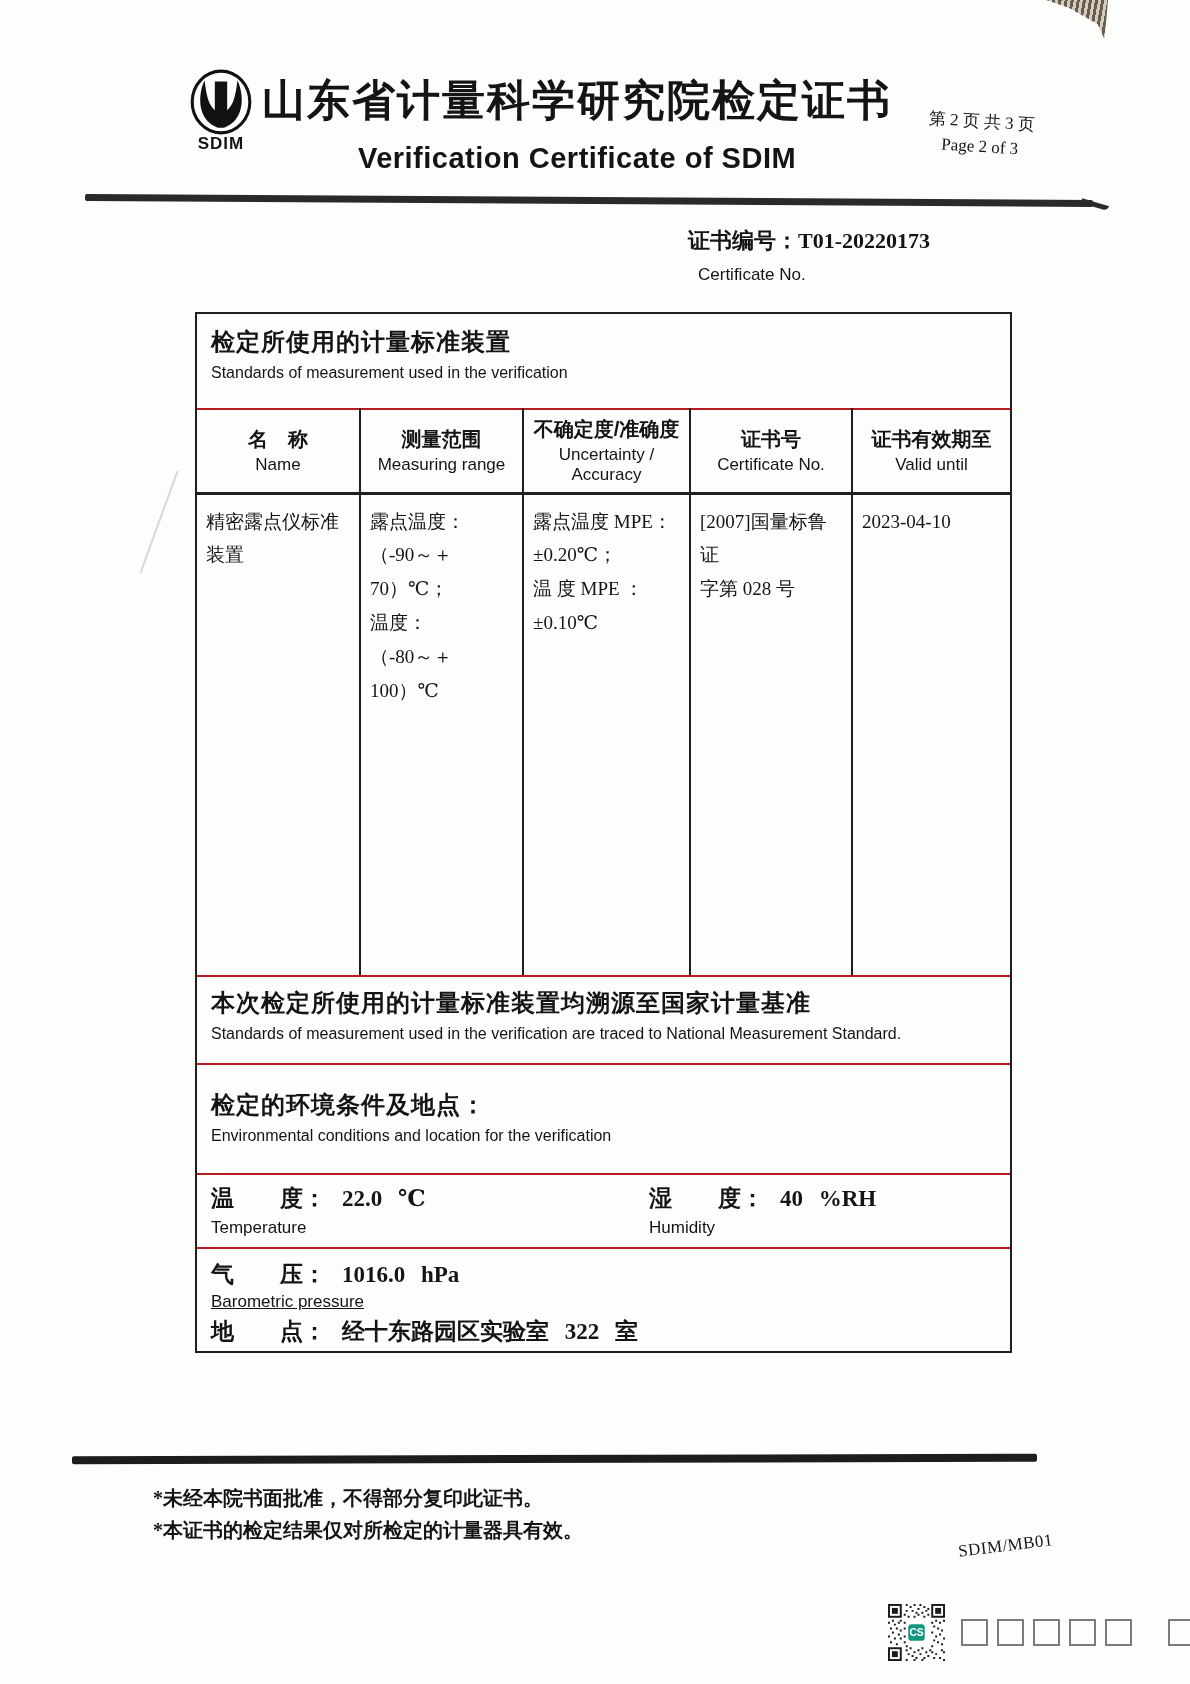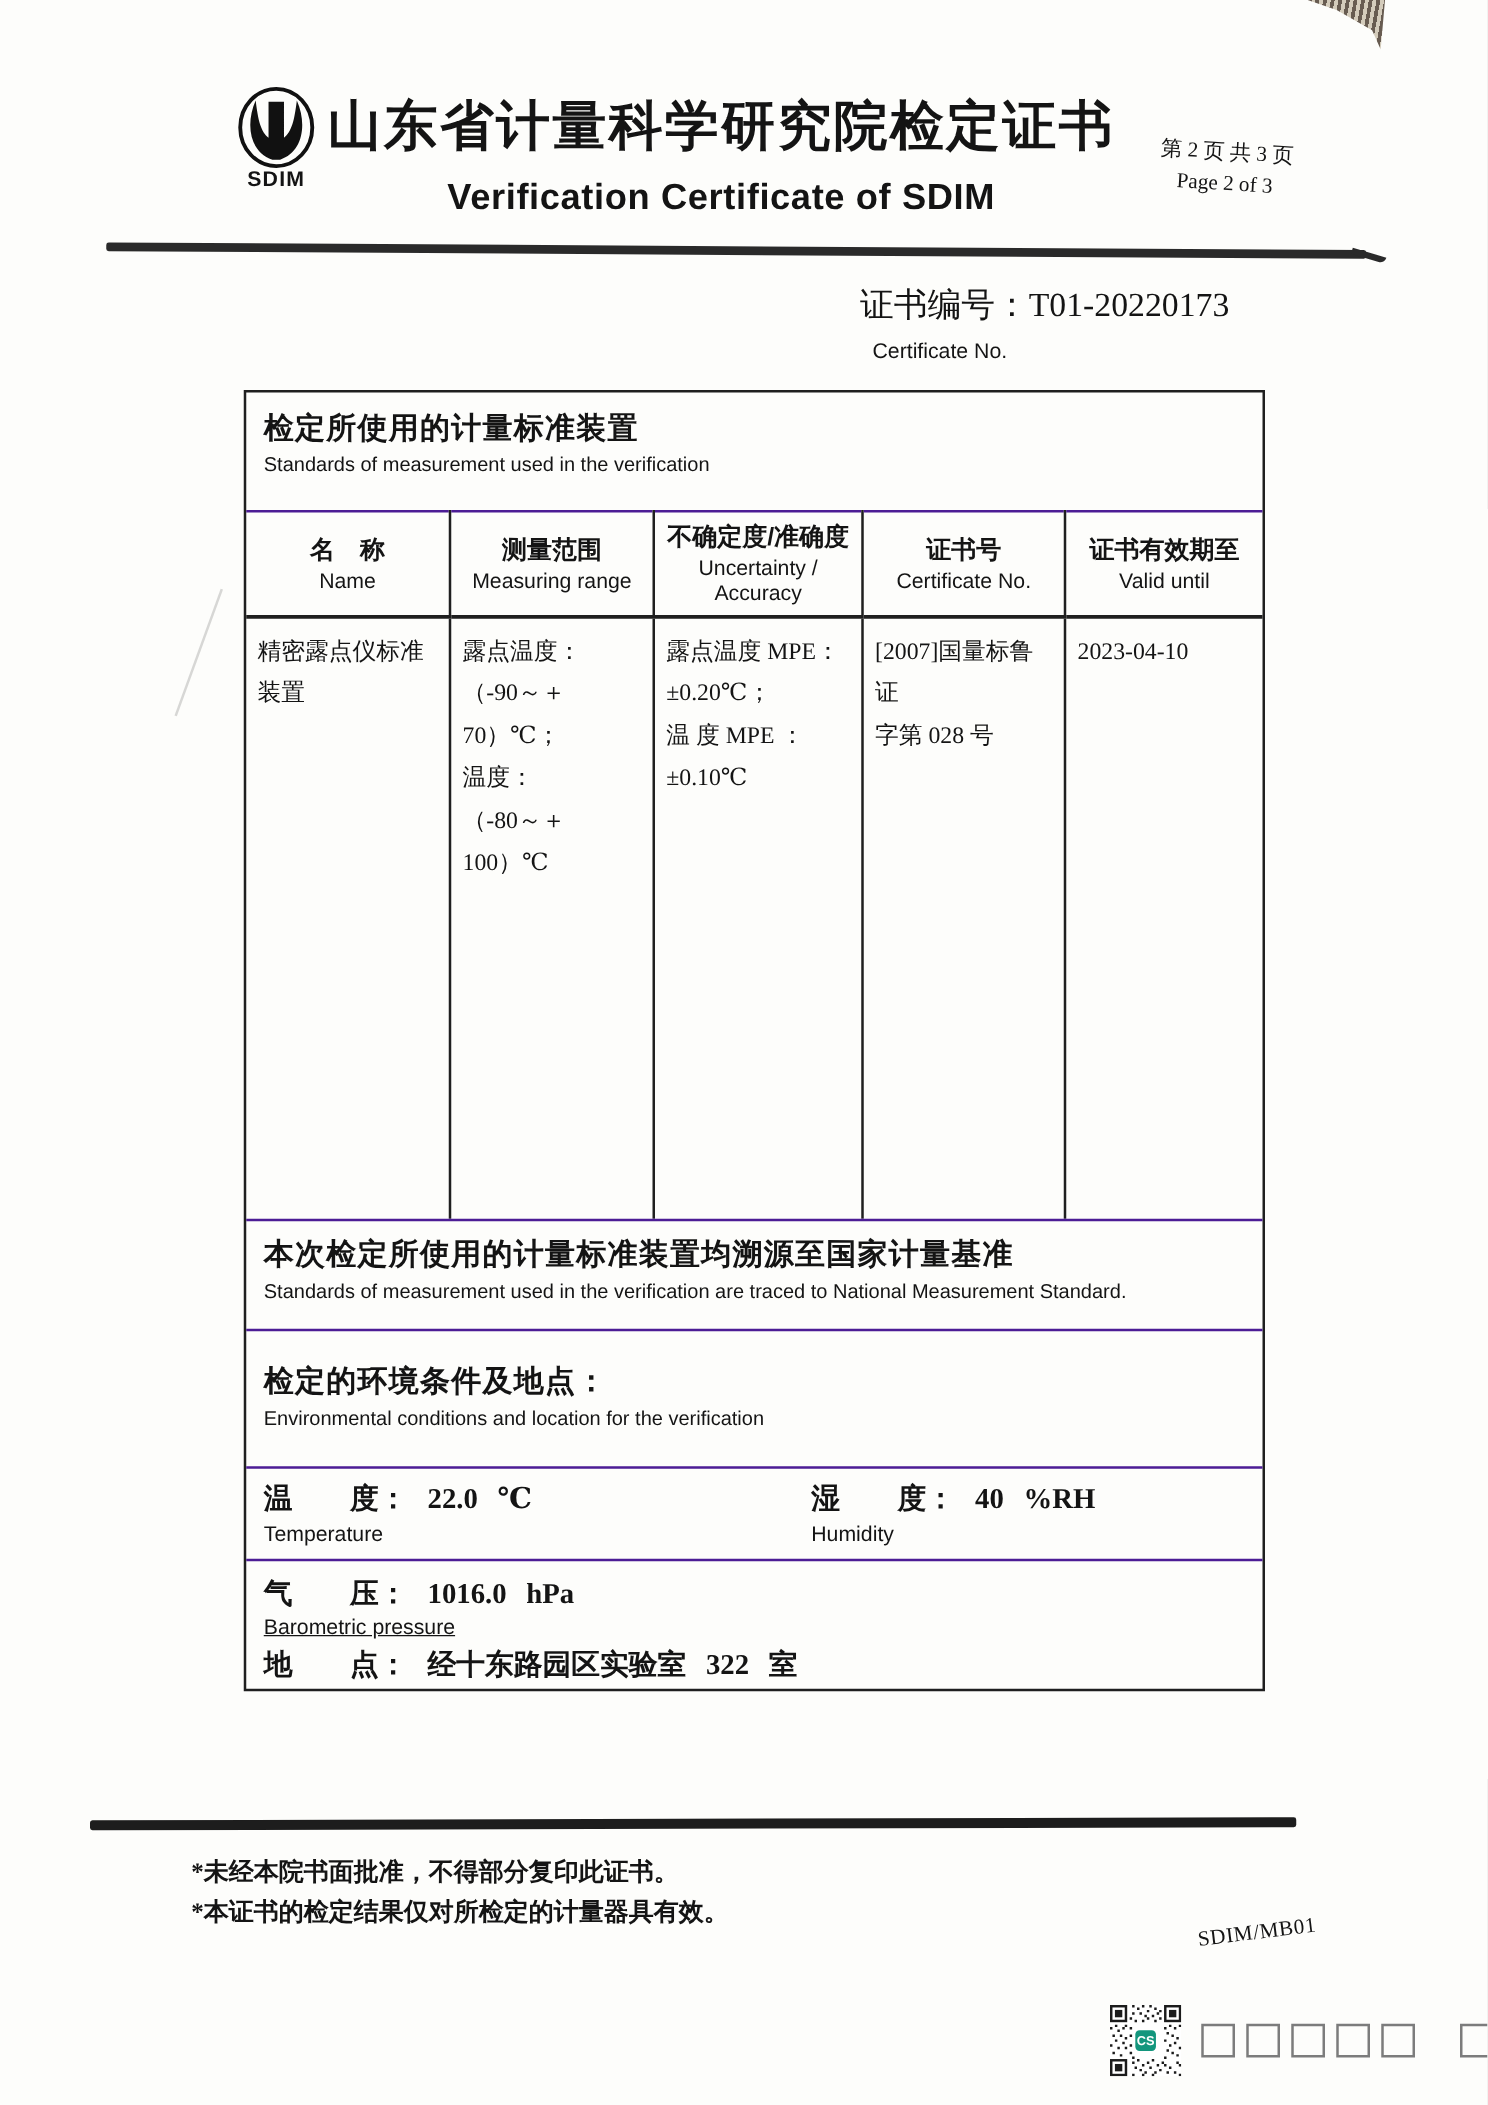--- a/index.html
+++ b/index.html
@@ -29,25 +29,25 @@
   .logo-text{font-family:"Liberation Sans","DejaVu Sans",sans-serif;font-weight:700;font-size:17px;letter-spacing:1px;margin-top:-4px;}
   .titles{position:absolute;left:262px;top:72px;width:630px;text-align:center;font-family:"Liberation Sans","DejaVu Sans",sans-serif;}
   .title-cn{font-size:43px;font-weight:700;letter-spacing:2px;white-space:nowrap;}
   .title-en{font-size:29px;font-weight:700;margin-top:12px;letter-spacing:.5px;}
   .page-info{position:absolute;left:928px;top:110px;font-size:17px;transform:rotate(3.5deg);white-space:nowrap;}
   .page-info-en{margin-top:4px;padding-left:14px;font-family:"Liberation Serif","DejaVu Serif",serif;}
   .rule-top{position:absolute;left:85px;top:197px;width:1008px;height:7px;background:#2a2a2a;transform:rotate(.35deg);border-radius:2px;}
   .rule-top::after{content:"";position:absolute;right:-16px;top:2px;width:28px;height:5px;background:#2a2a2a;transform:rotate(16deg);border-radius:0 0 8px 2px;}
   
   .cert-no{position:absolute;left:688px;top:226px;}
-  .cert-no-cn{font-size:27px;font-weight:400;white-space:nowrap;}
+  .cert-no-cn{font-size:22px;font-weight:700;white-space:nowrap;}
   .cert-no-en{font-size:17px;margin-top:9px;margin-left:10px;font-family:"Liberation Sans","DejaVu Sans",sans-serif;}
   
   .main-box{position:absolute;left:195px;top:312px;width:813px;border:2px solid #1f1f1f;background:transparent;}
-  .sec{border-top:2px solid #4c1d95;box-sizing:border-box;}
+  .sec{border-top:2px solid #b91c1c;box-sizing:border-box;}
   .sec:first-child{border-top:none;}
   .sec-cn{font-family:"Liberation Sans","DejaVu Sans",sans-serif;font-weight:700;font-size:24px;letter-spacing:1px;}
   .sec-en{font-family:"Liberation Sans","DejaVu Sans",sans-serif;font-size:16px;margin-top:6px;}
   .sec-standards-title{height:94px;padding:12px 14px 0;}
   .sec-trace{height:88px;padding:10px 14px 0;}
   .sec-env-title{height:110px;padding:24px 14px 0;}
   
   table.std{width:100%;border-collapse:collapse;table-layout:fixed;}
   table.std th,table.std td{border-left:2px solid #1f1f1f;box-sizing:border-box;}
   table.std th:first-child,table.std td:first-child{border-left:none;}

